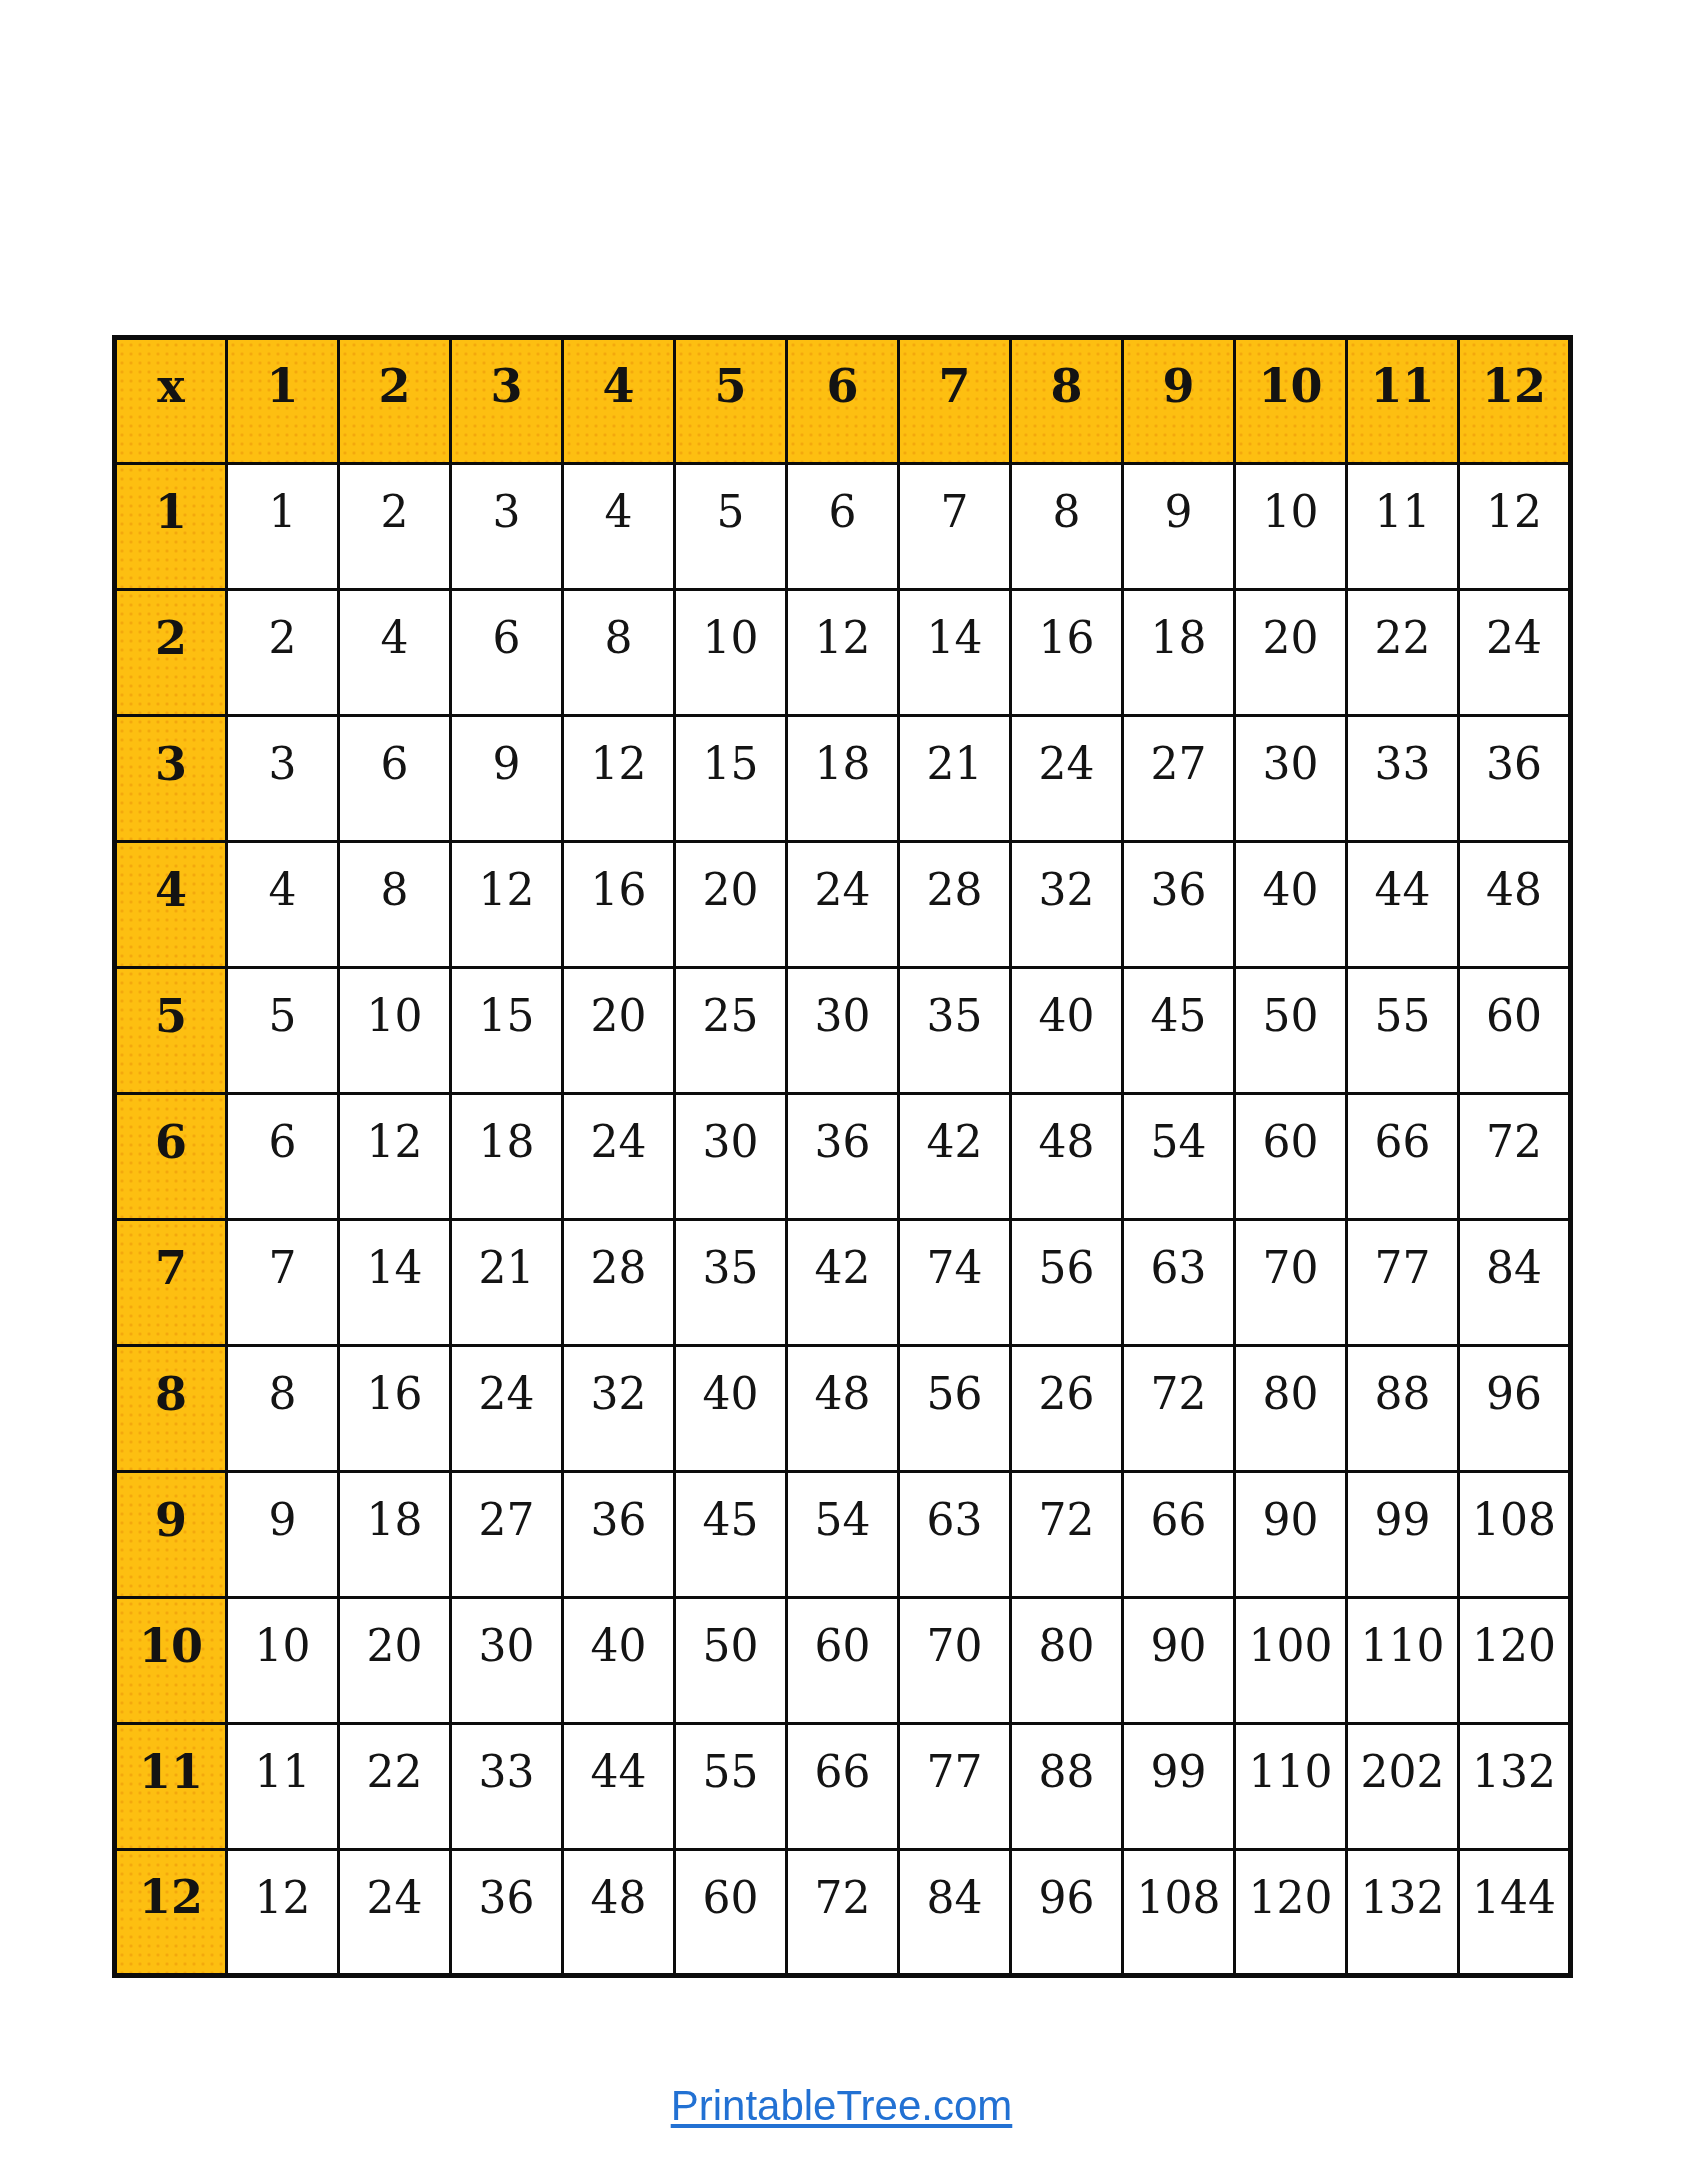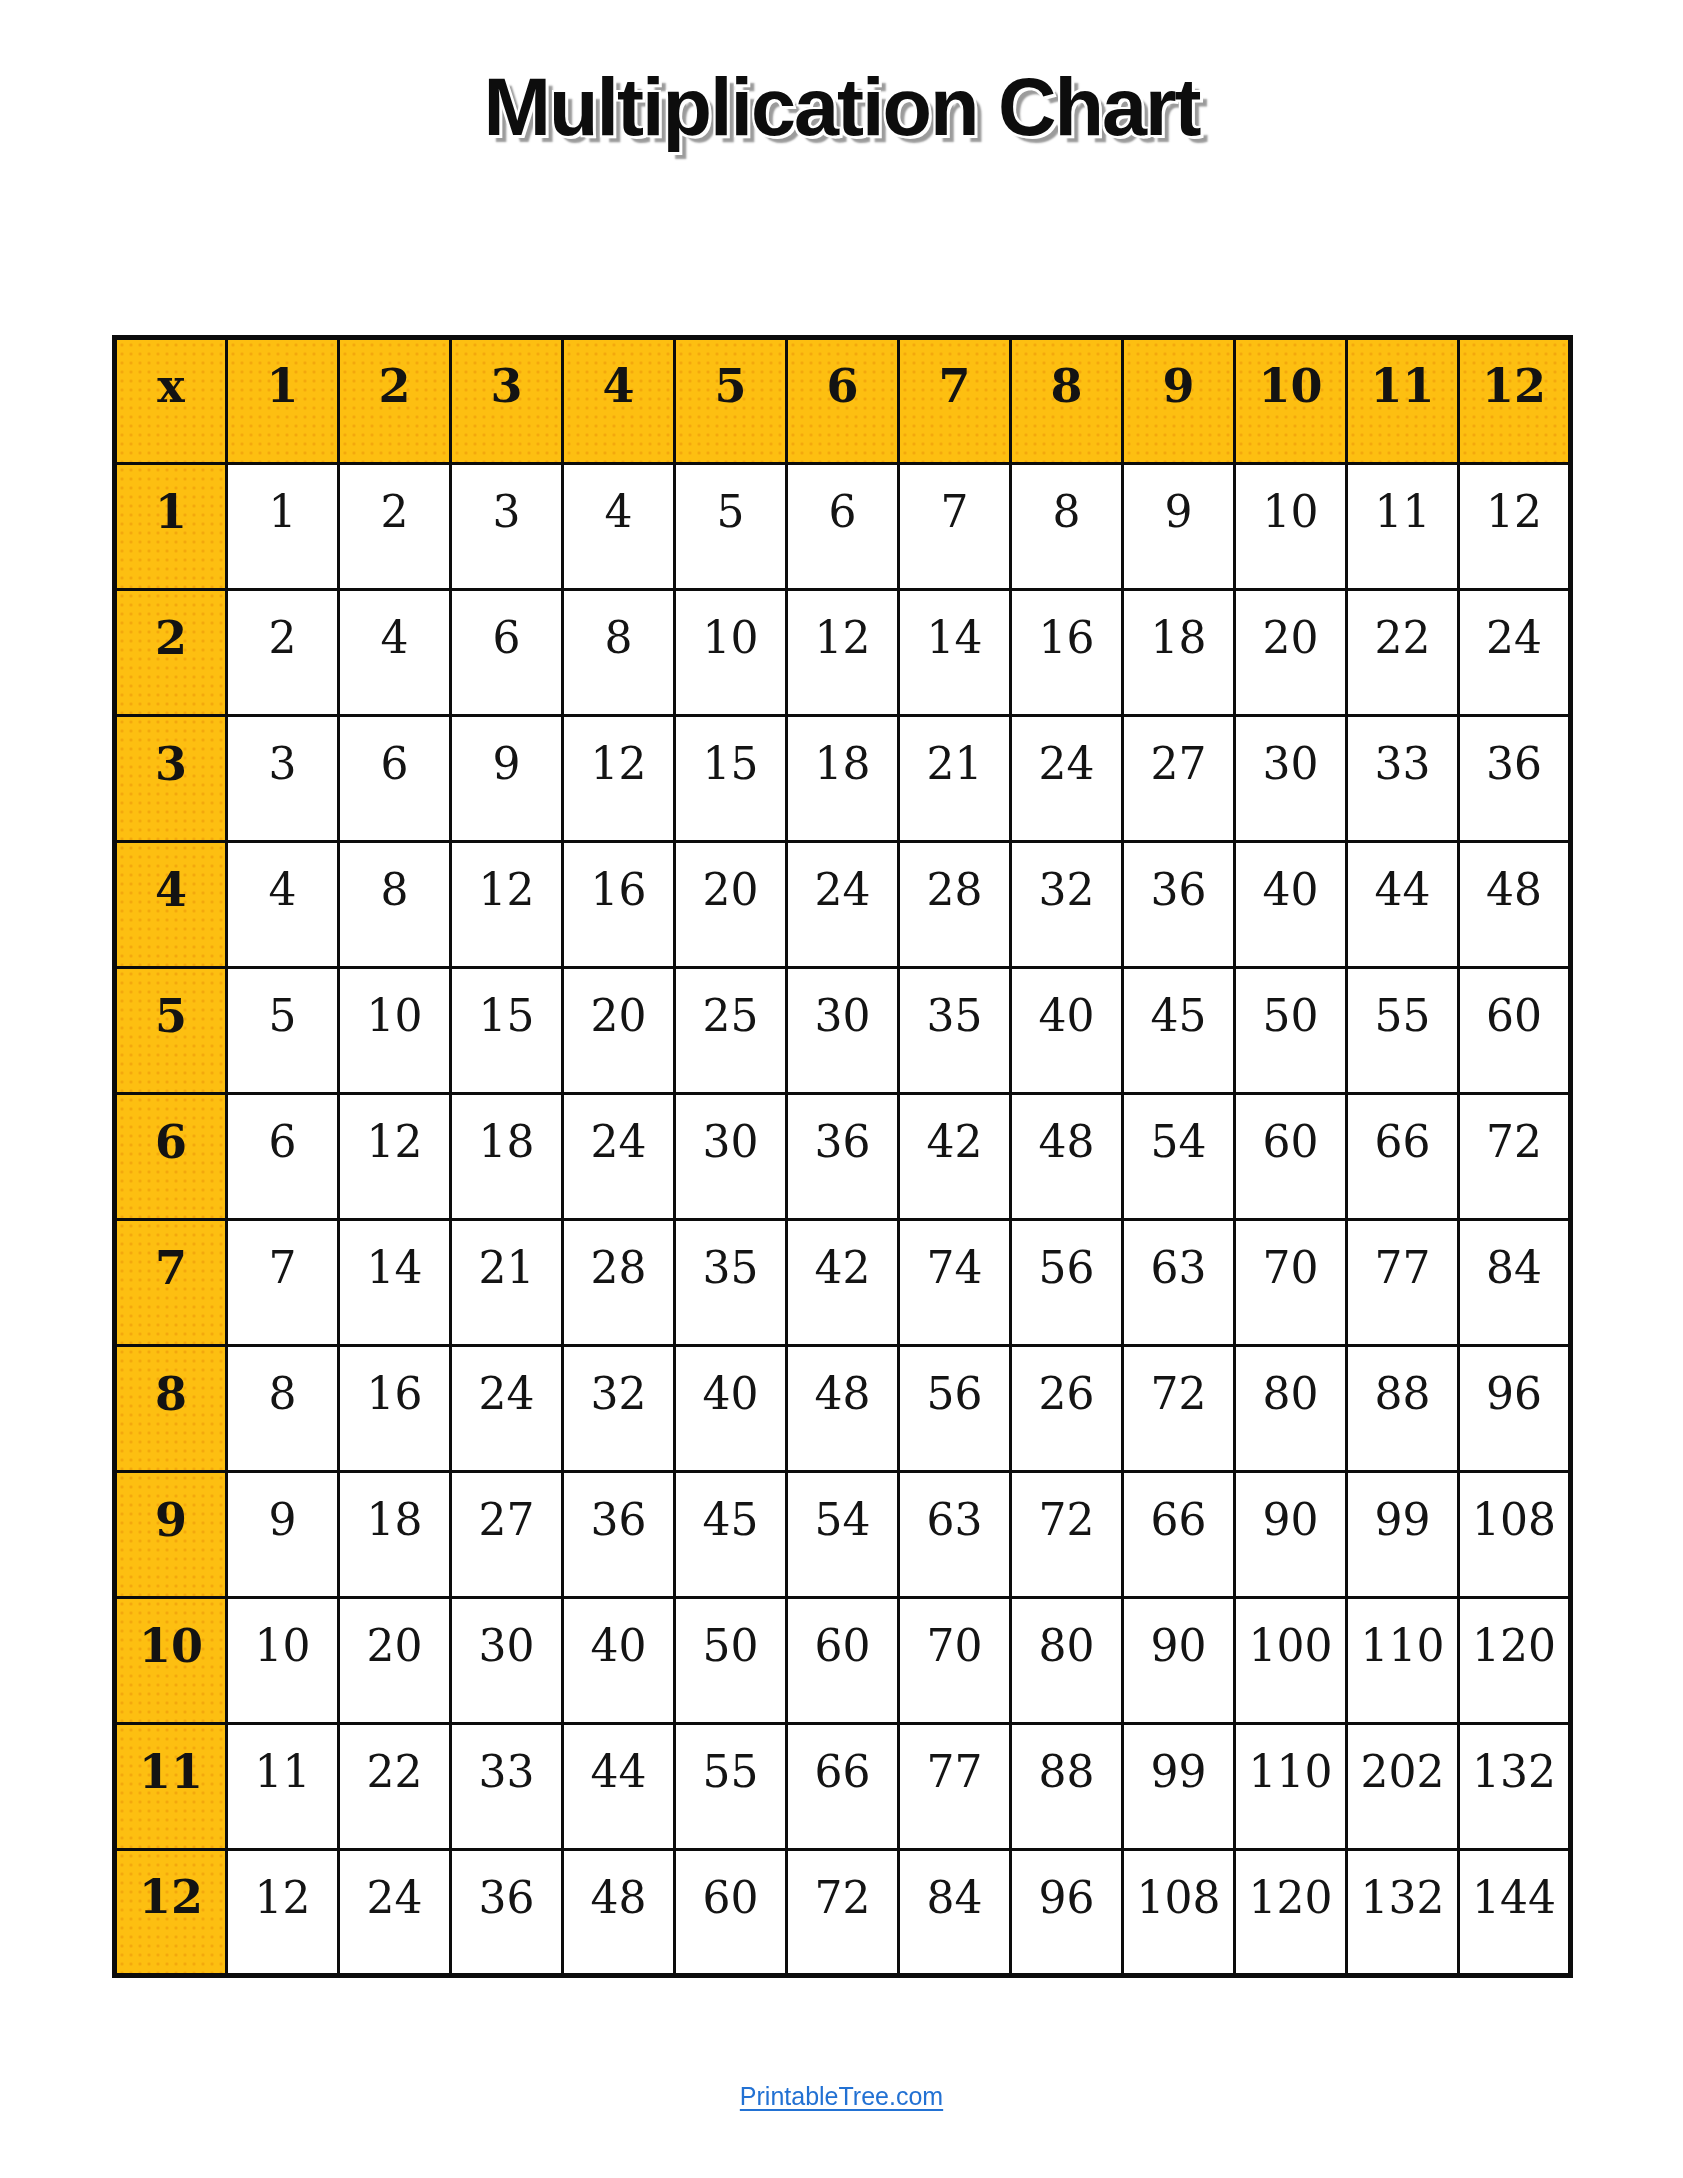--- a/index.html
+++ b/index.html
@@ -66,32 +66,31 @@
   }
   .footer {
     position: absolute;
     top: 2082px;
     left: 0;
     width: 1683px;
     text-align: center;
   }
   .footer a {
     font-family: "Liberation Sans", sans-serif;
-    font-size: 25px;
+    font-size: 42px;
     text-decoration: underline;
     text-underline-offset: 4px;
     cursor: pointer;
   }
 </style>
 </head>
 <body>
 
 <div class="sheet">
 
-  <div class="page-title">Multiplication Chart</div>
 
   <table class="mult">
     <thead>
         <tr>
           <th>x</th>
           <th>1</th>
           <th>2</th>
           <th>3</th>
           <th>4</th>
           <th>5</th>

